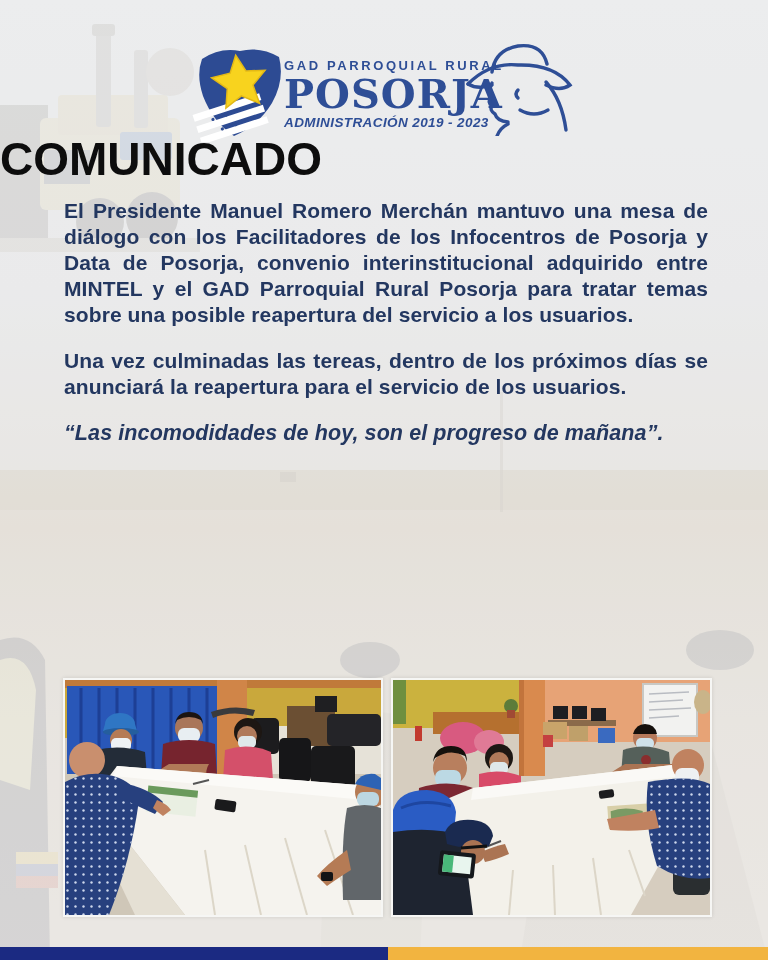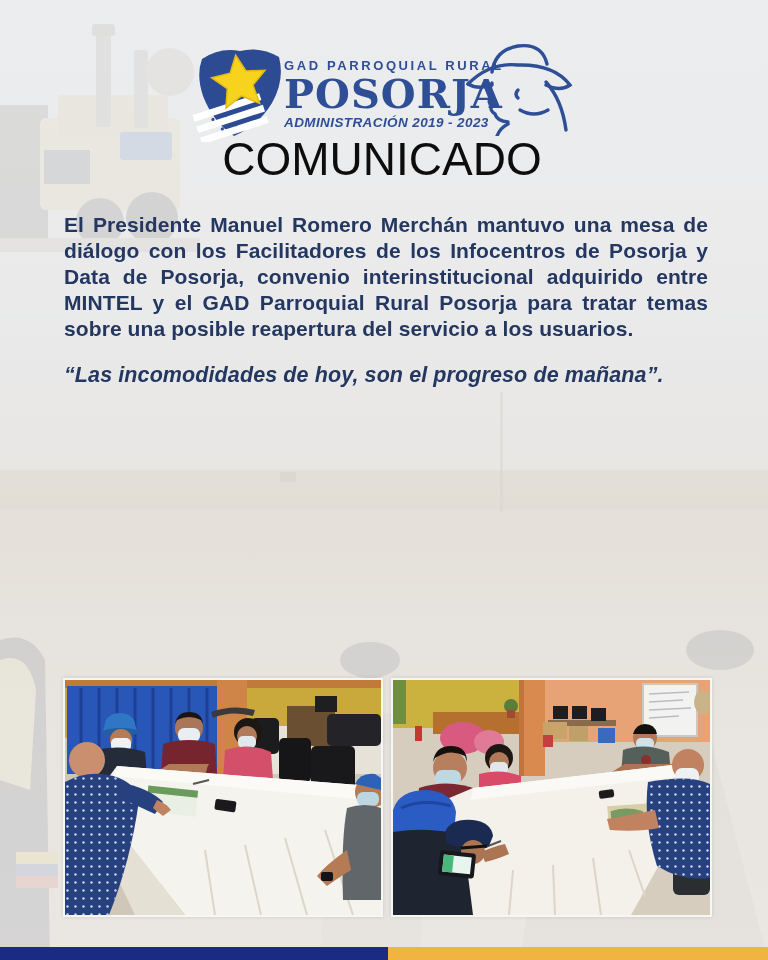--- a/index.html
+++ b/index.html
@@ -14,24 +14,24 @@
   .bg-art{position:absolute;inset:0;opacity:.38;}
   
   .header{position:absolute;left:0;top:18px;width:768px;height:118px;}
   .shield{position:absolute;left:192px;top:24px;}
   .logo-text{position:absolute;left:284px;top:40px;width:200px;color:#2e4e96;}
   .org-small{font-size:13px;font-weight:700;letter-spacing:2.6px;color:#2e4e96;white-space:nowrap;}
   .org-name{font-family:"DejaVu Serif",serif;font-size:40px;font-weight:700;letter-spacing:1px;line-height:1.05;color:#2e4e96;}
   .admin{font-size:13.5px;font-weight:700;font-style:italic;letter-spacing:.4px;color:#2e4e96;white-space:nowrap;}
   .silhouette{position:absolute;left:462px;top:20px;}
   
-  .title{position:absolute;left:0;top:132px;width:764px;text-align:center;
-    font-size:46px;font-weight:400;letter-spacing:0px;color:#0d0d0d;}
-  
-  .bodytext{position:absolute;left:64px;top:212px;width:644px;color:#233760;}
+  .title{position:absolute;left:0;top:132px;width:764px;text-align:left;
+    font-size:46px;font-weight:700;letter-spacing:0px;color:#0d0d0d;}
+  
+  .bodytext{position:absolute;left:64px;top:198px;width:644px;color:#233760;}
   .bodytext p{margin:0 0 20px 0;font-size:21px;line-height:26px;font-weight:700;text-align:justify;letter-spacing:.1px;}
   .bodytext p.quote{font-style:italic;font-size:21.5px;text-align:justify;font-weight:700;}
   
   .photos{position:absolute;left:0;top:678px;width:768px;height:239px;}
   .photo{position:absolute;top:0;border:2px solid #f6f6f4;box-shadow:0 0 4px rgba(0,0,0,.12);background:#fff;}
   .photo.left{left:63px;}
   .photo.right{left:391px;}
   
   .stripe{position:absolute;bottom:0;height:13px;}
   .stripe.navy{left:0;width:388px;background:#1b2a82;}
@@ -115,20 +115,21 @@
         <path d="M46,86 Q38,90 35,98"></path>
         <path d="M58,72 Q72,80 86,72"></path>
       </g>
     </svg>
   </div>
 
   <div class="title">COMUNICADO</div>
 
   <div class="bodytext">
     <p>El Presidente Manuel Romero Merchán mantuvo una mesa de diálogo con los Facilitadores de los Infocentros de Posorja y Data de Posorja, convenio interinstitucional adquirido entre MINTEL y el GAD Parroquial Rural Posorja para tratar temas sobre una posible reapertura del servicio a los usuarios.</p>
+    <p>Una vez culminadas las tereas, dentro de los próximos días se anunciará la reapertura para el servicio de los usuarios.</p>
     <p class="quote">“Las incomodidades de hoy, son el progreso de mañana”.</p>
   </div>
 
   <div class="photos">
 
     <svg class="photo left" width="316" height="235" viewBox="0 0 316 235">
       <defs>
         <pattern id="dotsL" width="8" height="8" patternUnits="userSpaceOnUse">
           <circle cx="2.5" cy="2.5" r="1.2" fill="#cdd7ec"></circle>
         </pattern>

